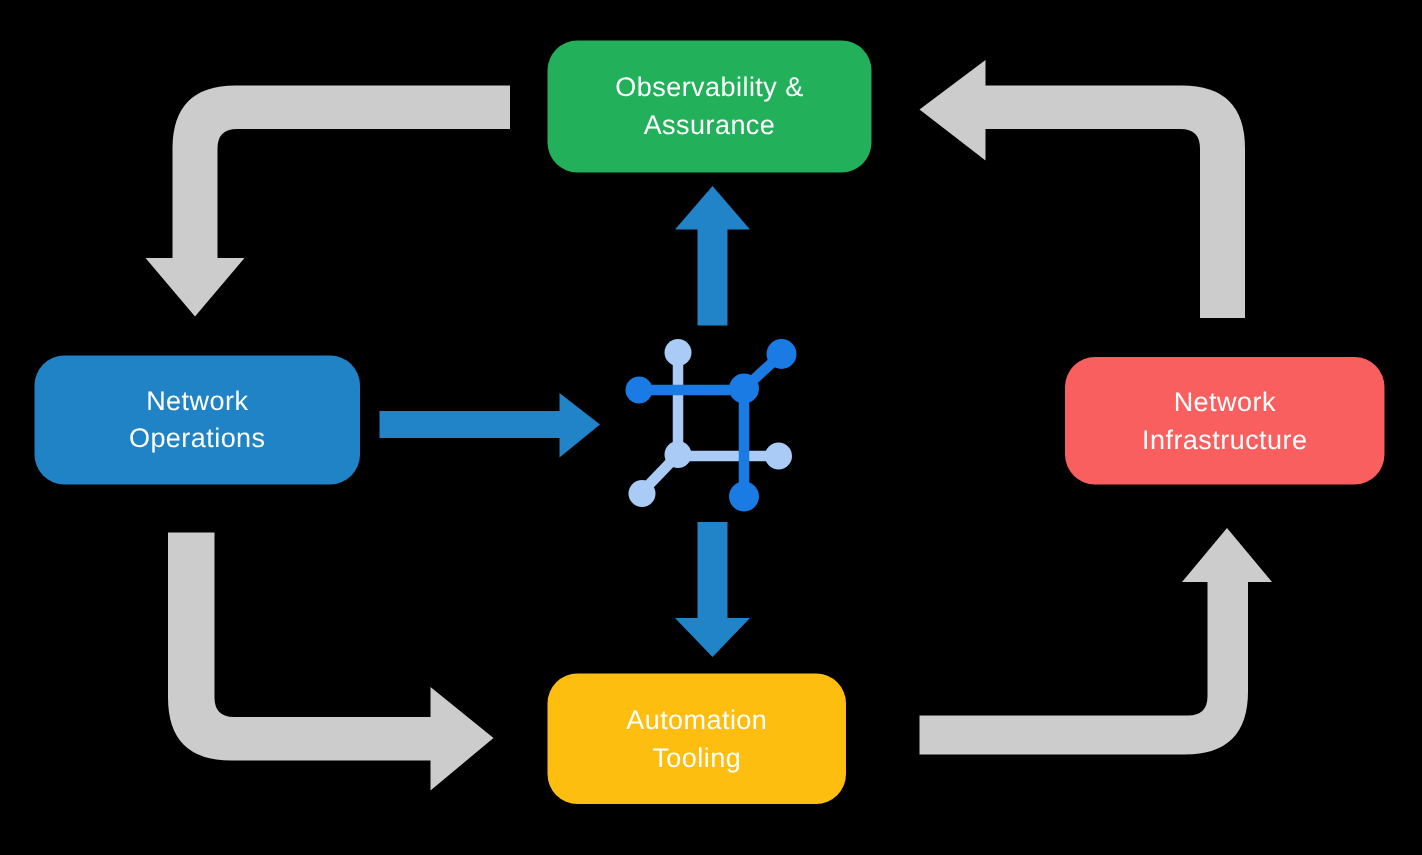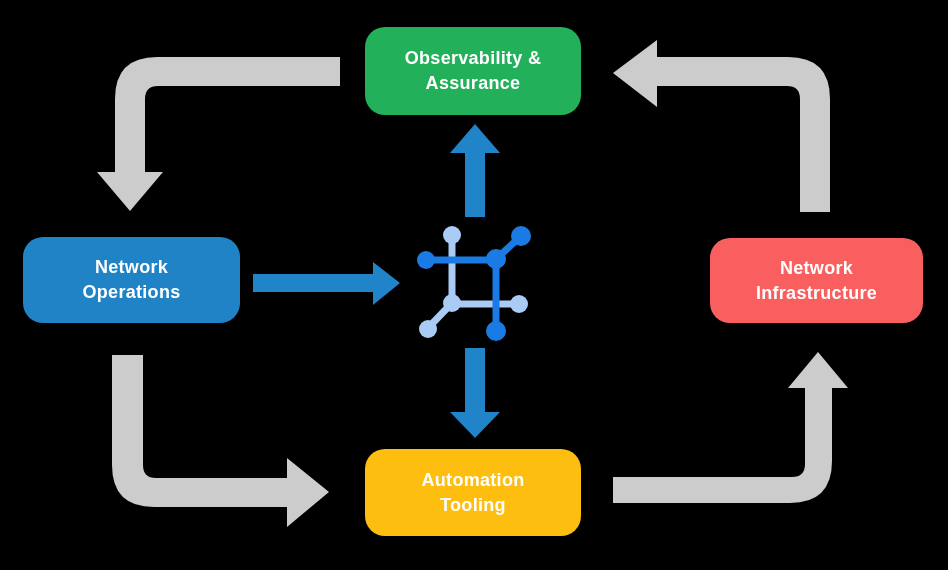--- a/index.html
+++ b/index.html
@@ -18,29 +18,29 @@
     position: absolute; left: 0; top: 0;
     width: 948px; height: 570px;
   }
   .node {
     position: absolute;
     border-radius: 20px;
     display: flex; align-items: center; justify-content: center;
     text-align: center;
     color: #fff;
     font-size: 18px;
-    font-weight: 700;
+    font-weight: 400;
     letter-spacing: 0.3px;
     line-height: 25px;
     white-space: pre-line;
   }
   .node-observability { left: 365px; top: 27px;  width: 216px; height: 88px; }
   .node-operations    { left: 23px;  top: 237px; width: 217px; height: 86px; }
   .node-infrastructure{ left: 710px; top: 238px; width: 213px; height: 85px; }
-  .node-automation    { left: 365px; top: 449px; width: 216px; height: 87px; }
+  .node-automation    { left: 365px; top: 449px; width: 199px; height: 87px; }
 </style>
 </head>
 <body>
 
 <div class="canvas">
 
   <svg class="arrow-layer" viewBox="0 0 948 570" xmlns="http://www.w3.org/2000/svg">
 
     <path d="M340,57 L157,57 Q115,57 115,99 L115,172 L97,172 L130,211 L163,172 L145,172 L145,99 Q145,86 158,86 L340,86 Z" fill="#CCCCCC"></path>
     <path d="M830,212 L830,99 Q830,57 788,57 L657,57 L657,40 L613,73 L657,107 L657,86 L787,86 Q800,86 800,99 L800,212 Z" fill="#CCCCCC"></path>

